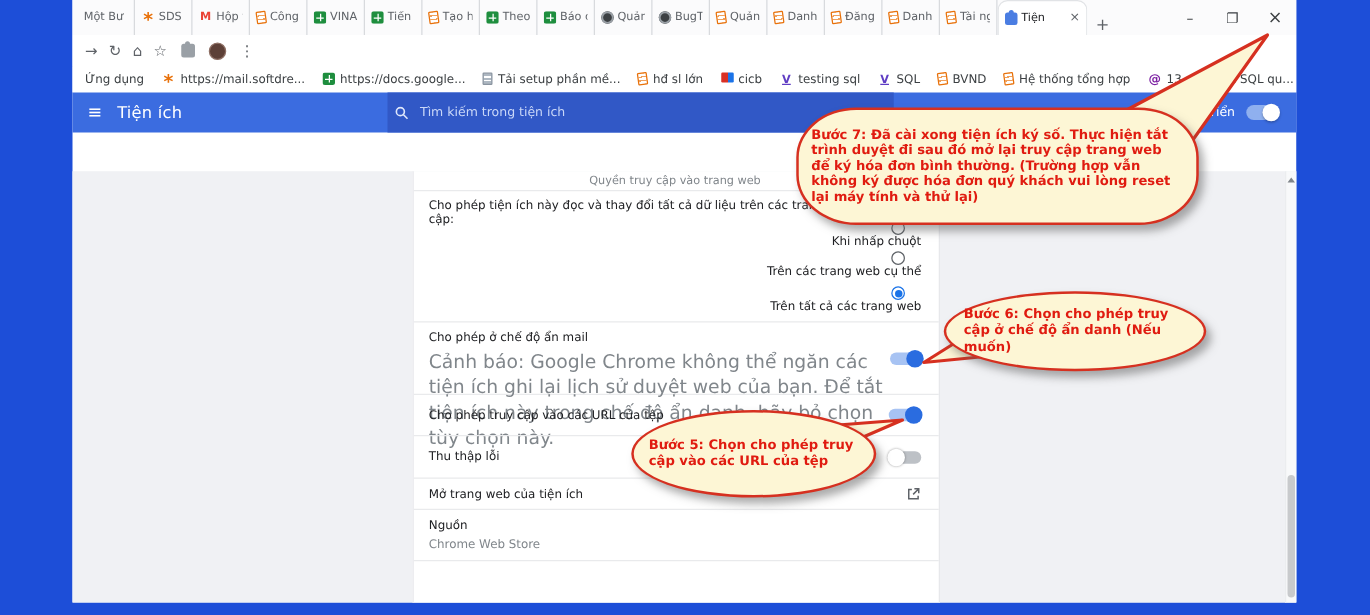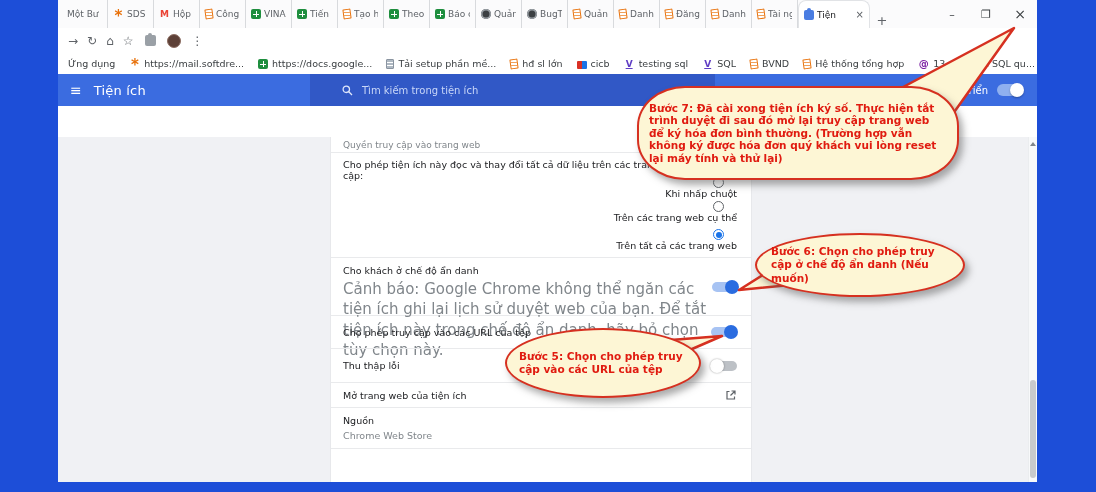--- a/index.html
+++ b/index.html
@@ -48,28 +48,28 @@
   .url b { color:#202124; }
   .tbright { display:flex; align-items:center; gap:11px; }
   .star { font-size:12px; color:#5f6368; }
   .extico { width:11px; height:11px; background:#9aa0a6; border-radius:2px; position:relative; }
   .extico::after { content:""; position:absolute; width:4px; height:4px; border-radius:50%; background:#9aa0a6; top:-2px; left:3.5px; }
   .avatar { width:14px; height:14px; border-radius:50%; background:#5d4037; border:1px solid #8d6e63; }
   .dots { font-size:12px; color:#5f6368; }
 
   
   .bookmarks { position:absolute; left:0; top:53px; right:0; height:21px; background:#fff; display:flex; align-items:center; padding:0 10px; gap:14px; overflow:hidden; }
-  .bm { display:flex; align-items:flex-end; gap:4px; white-space:nowrap; }
+  .bm { display:flex; align-items:flex-start; gap:4px; white-space:nowrap; }
   .bm .blabel { font-size:9.5px; color:#3c4043; }
 
   
   .exthead { position:absolute; left:0; top:74px; right:0; height:32px; background:#3b6ce0; display:flex; align-items:center; }
   .hamb { color:#fff; font-size:14px; padding:0 12px; }
   .exttitle { color:#fff; font-size:13px; letter-spacing:.2px; }
-  .searchbox { position:absolute; left:252px; width:405px; top:0; bottom:0; background:#3158c6; display:flex; align-items:center; padding-left:32px; gap:9px; }
+  .searchbox { position:absolute; left:252px; width:405px; top:0; bottom:0; background:#3158c6; display:flex; align-items:center; padding-left:6px; gap:9px; }
   .sph { color:#c9d7f8; font-size:10px; }
   .devarea { position:absolute; right:14px; top:0; bottom:0; display:flex; align-items:center; gap:9px; }
   .devlabel { color:#fff; font-size:10px; }
   .wtoggle { width:26px; height:12px; border-radius:6px; background:#8fb0ef; position:relative; }
   .wtoggle::after { content:""; position:absolute; right:-1px; top:-1px; width:14px; height:14px; border-radius:50%; background:#fff; box-shadow:0 1px 2px rgba(0,0,0,.3); }
 
   
   .btnrow { position:absolute; left:0; top:106px; right:0; height:31px; background:#fff; display:flex; align-items:center; padding-left:6px; gap:8px; border-bottom:1px solid #e3e4e8; }
   .obtn { border:1px solid #d4d7dc; border-radius:4px; background:#fff; color:#2e6add; font-size:9.5px; font-weight:bold; padding:5px 10px; font-family:inherit; }
 
@@ -268,21 +268,21 @@
       <div class="devarea">
         <span class="devlabel">phát triển</span>
         <span class="wtoggle"></span>
       </div>
     </div>
 
 
     <div class="content">
       <div class="card">
 
-        <div class="crow" style="height:16px;">
+        <div class="crow" style="height:16px;text-align:center;">
           <div class="seclabel">Quyền truy cập vào trang web</div>
         </div>
 
         <div class="crow nb" style="height:24px;">
           <div class="cdesc">Cho phép tiện ích này đọc và thay đổi tất cả dữ liệu trên các trang web bạn truy cập:</div>
         </div>
 
         <div class="crow nb radiorow" style="height:24px;">
           <span class="radio"></span>
           <span class="rlabel">Khi nhấp chuột</span>
@@ -292,21 +292,21 @@
           <span class="radio"></span>
           <span class="rlabel">Trên các trang web cụ thể</span>
         </div>
 
         <div class="crow radiorow" style="height:29px;">
           <span class="radio sel"></span>
           <span class="rlabel">Trên tất cả các trang web</span>
         </div>
 
         <div class="crow" style="height:58px;">
-          <div class="ctitle" style="padding-top:7px;">Cho khách ở chế độ ẩn danh</div>
+          <div class="ctitle" style="padding-top:7px;">Cho phép ở chế độ ẩn mail</div>
           <div class="cwarn">Cảnh báo: Google Chrome không thể ngăn các tiện ích ghi lại lịch sử duyệt web của bạn. Để tắt tiện ích này trong chế độ ẩn danh, hãy bỏ chọn tùy chọn này.</div>
           <span class="toggle on abstoggle"></span>
         </div>
 
         <div class="crow flexrow" style="height:33px;">
           <span class="ctitle">Cho phép truy cập vào các URL của tệp</span>
           <span class="toggle on"></span>
         </div>
 
         <div class="crow flexrow" style="height:34px;">

